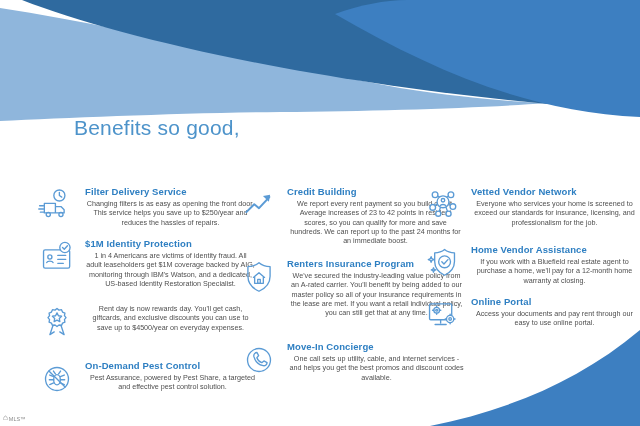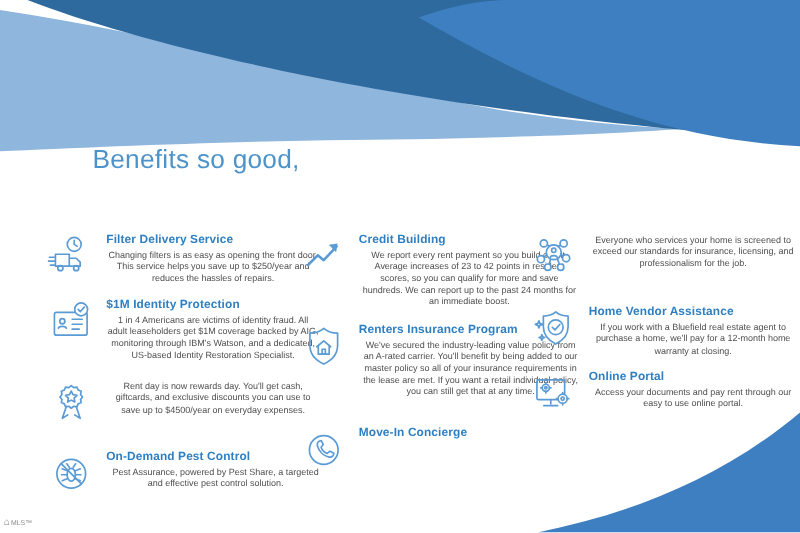--- a/index.html
+++ b/index.html
@@ -134,39 +134,41 @@
 
   <article class="item" style="left:240px;top:341px;width:226px">
     <span class="icon">
       <svg viewBox="0 0 48 48">
         <circle class="ic" cx="24" cy="24" r="14.5"></circle>
         <path class="ic" d="M17.5,19.5 c-.5,-3 1.5,-5 4,-5 l2,4 -2.2,2.7 c1,3 3.2,5.2 6.2,6.2 l2.7,-2.2 4,2 c0,2.5 -2,4.5 -5,4 C23.5,30 19,25.2 17.5,19.5 z"></path>
       </svg>
     </span>
     <div class="txt">
       <h3>Move-In Concierge</h3>
+      <p>One call sets up utility, cable, and internet services - and helps you get the best promos and discount codes available.</p>
     </div>
   </article>
 
   <article class="item" style="left:424px;top:186px;width:214px">
     <span class="icon">
       <svg viewBox="0 0 48 48">
         <path class="ic" d="M24,16 l-8,-4 M24,16 l9,-4 M24,16 l-11,10 M24,16 l11,9 M24,16 l-5,17 M24,16 l6,17"></path>
         <circle class="ic-white" cx="24" cy="20" r="7.5"></circle>
         <circle class="ic" cx="24" cy="18" r="2.2"></circle>
           <path class="ic" d="M20.5,25 c.8,-2.2 6.2,-2.2 7,0"></path>
         <circle class="ic-white" cx="14" cy="11" r="3.6"></circle>
         <circle class="ic-white" cx="34" cy="11" r="3.6"></circle>
         <circle class="ic-white" cx="11" cy="27" r="3.6"></circle>
         <circle class="ic-white" cx="36.5" cy="26" r="3.6"></circle>
         <circle class="ic-white" cx="18" cy="35" r="3.2"></circle>
         <circle class="ic-white" cx="31" cy="35" r="3.2"></circle>
       </svg>
     </span>
     <div class="txt">
+      <h3>Vetted Vendor Network</h3>
       <p>Everyone who services your home is screened to exceed our standards for insurance, licensing, and professionalism for the job.</p>
     </div>
   </article>
 
   <article class="item" style="left:424px;top:244px;width:214px">
     <span class="icon">
       <svg viewBox="0 0 48 48">
         <path class="ic" d="M26,7 C29.5,10 34.5,11.2 38.5,11.2 V22 C38.5,31 33,36 26,39.5 C19,36 13.5,31 13.5,22 V11.2 C17.5,11.2 22.5,10 26,7 Z"></path>
         <circle class="ic" cx="26" cy="22.5" r="7.5"></circle>
         <path class="ic" d="M22.5,22.5 l2.7,2.7 5,-5.5"></path>

